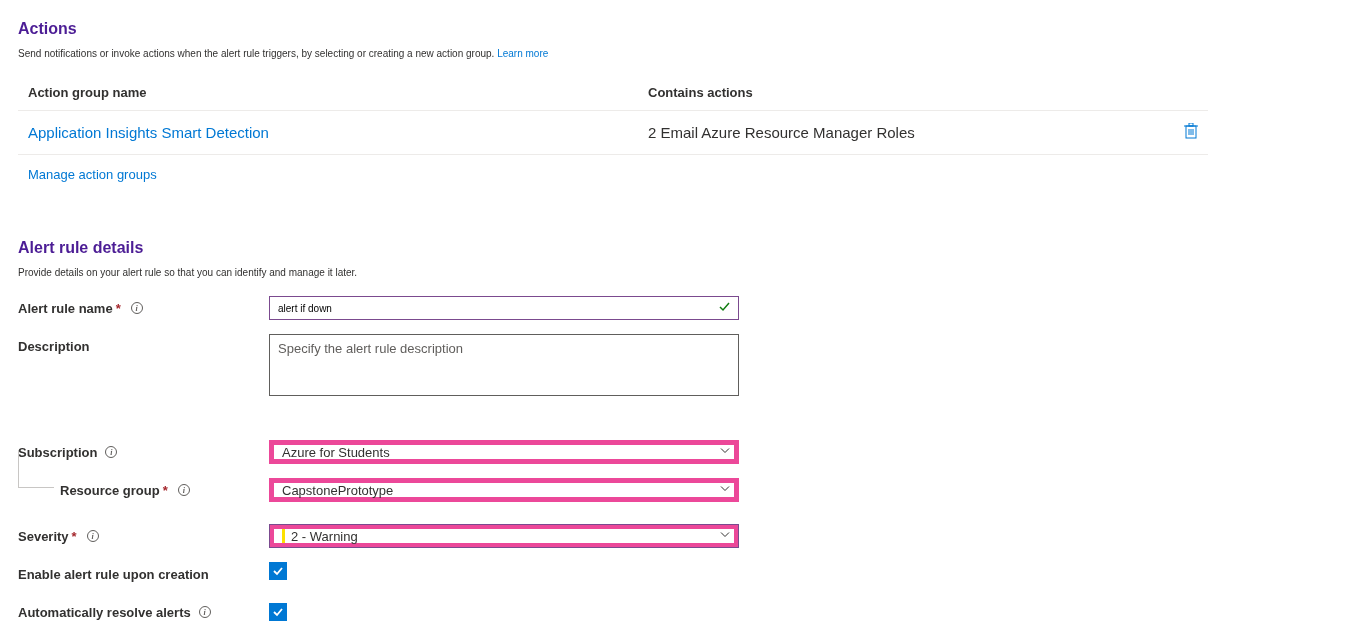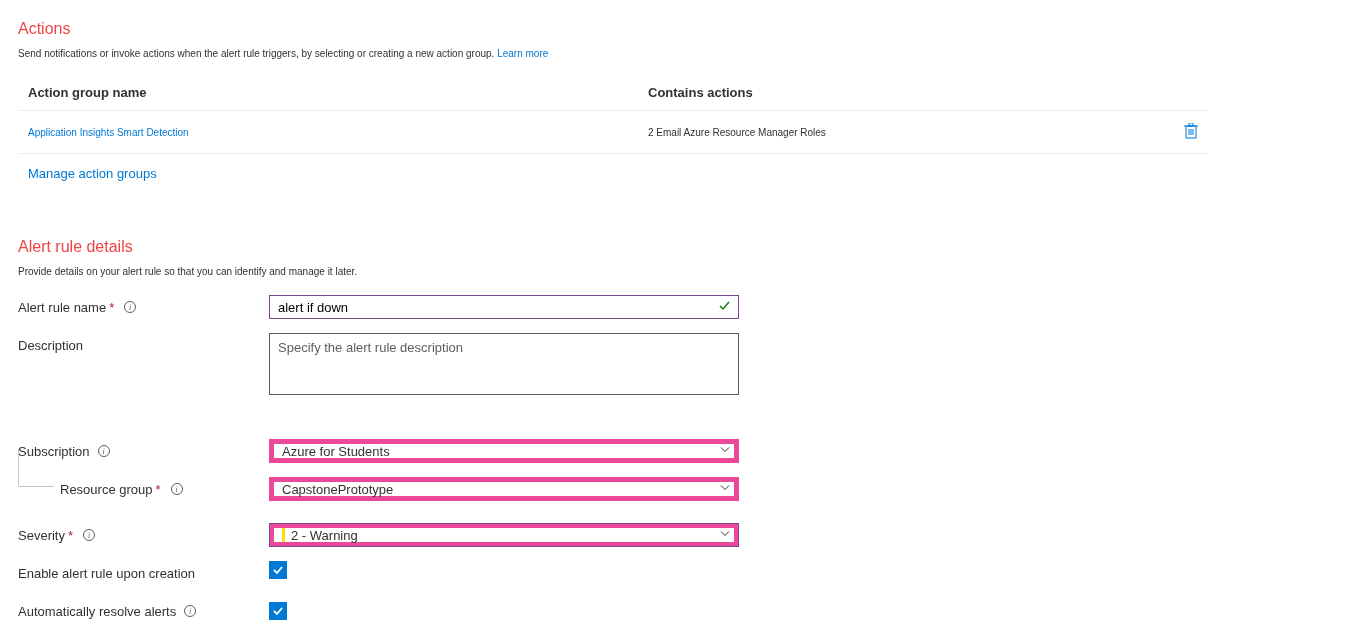--- a/index.html
+++ b/index.html
@@ -10,22 +10,22 @@
     body {
       font-family: "Segoe UI", -apple-system, BlinkMacSystemFont, sans-serif;
       font-size: 13px;
       color: #323130;
       background: #ffffff;
       padding: 20px 18px;
       width: 1348px;
     }
     h2 {
       font-size: 16px;
-      font-weight: 400;
-      color: #ef4444;
+      font-weight: 700;
+      color: #4c1d95;
       margin-bottom: 10px;
     }
     .section-desc {
       font-size: 10px;
       color: #323130;
       margin-bottom: 18px;
     }
     .link {
       color: #0078d4;
       cursor: pointer;
@@ -37,21 +37,21 @@
     }
     .action-table thead th {
       text-align: left;
       font-weight: 600;
       font-size: 13px;
       padding: 8px 10px 10px 10px;
       border-bottom: 1px solid #edebe9;
     }
     .action-table tbody td {
       padding: 12px 10px;
-      font-size: 10px;
+      font-size: 15px;
       border-bottom: 1px solid #edebe9;
       vertical-align: middle;
     }
     .action-table .col-name {
       width: 620px;
     }
     .action-table .col-contains {
       width: 520px;
     }
     .action-table .col-delete {
@@ -77,20 +77,21 @@
       margin-bottom: 14px;
     }
     .form-label {
       width: 251px;
       flex-shrink: 0;
       display: flex;
       align-items: center;
       font-size: 13px;
       color: #323130;
       min-height: 24px;
+      font-weight: bold;
     }
     .form-label.indented {
       padding-left: 42px;
       position: relative;
       text-align: center;
     }
     .tree-line {
       position: absolute;
       left: 0;
       top: -28px;
@@ -119,21 +120,21 @@
       font-family: Georgia, serif;
     }
     .form-control {
       width: 470px;
     }
     .text-input {
       width: 100%;
       height: 24px;
       border: 1px solid #605e5c;
       padding: 0 28px 0 8px;
-      font-size: 13px;
+      font-size: 10px;
       font-family: inherit;
       outline: none;
     }
     .text-input.validated {
       border: 1px solid #605e5c;
       outline: 1px solid #7b4a8f;
       outline-offset: -1px;
     }
     .input-wrapper {
       position: relative;

